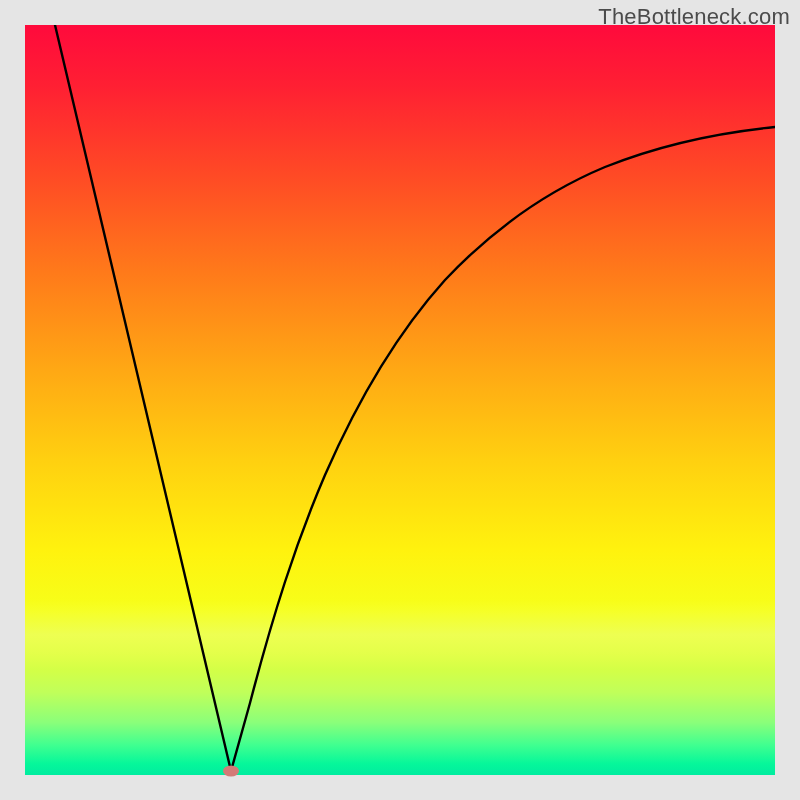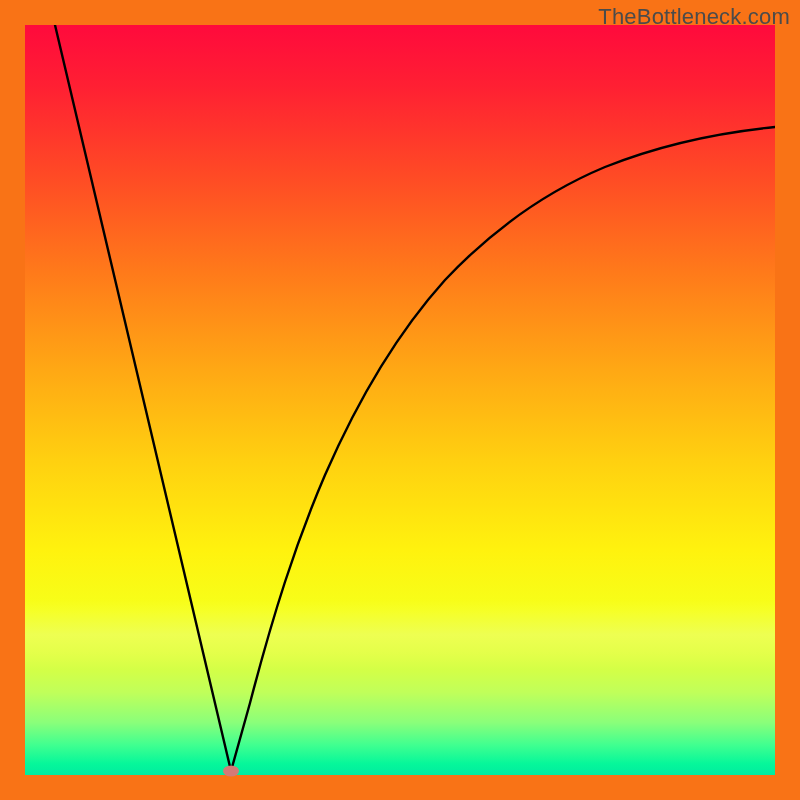--- a/index.html
+++ b/index.html
@@ -2,21 +2,21 @@
 <html><head>
 <meta charset="utf-8">
 <style>
   * { margin: 0; padding: 0; box-sizing: border-box; }
   html, body { width: 800px; height: 800px; overflow: hidden; }
   body { background: #000; position: relative; font-family: Arial, Helvetica, sans-serif; }
 
   .frame {
     position: absolute;
     inset: 0;
-    background: #f97316;
+    background: #e5e5e5;
   }
 
   .plot-area {
     position: absolute;
     left: 25px;
     top: 25px;
     width: 750px;
     height: 750px;
     background: linear-gradient(to bottom,
       #ff0a3c 0%,

